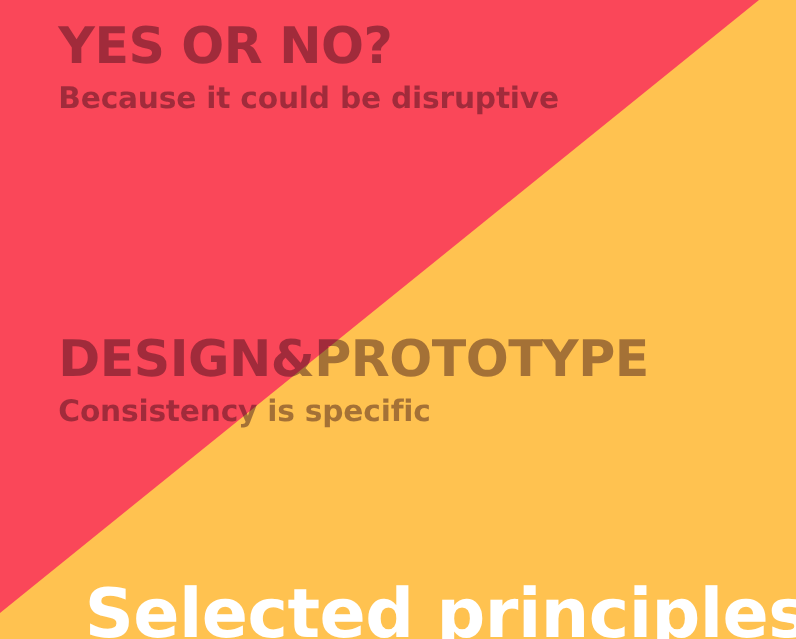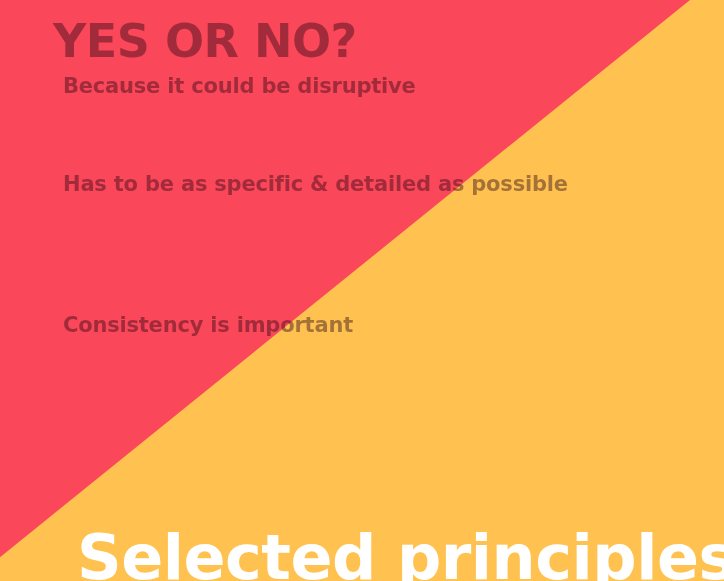--- a/index.html
+++ b/index.html
@@ -49,27 +49,27 @@
     font-size: 46px;
     font-weight: bold;
     line-height: 1;
     letter-spacing: -0.5px;
     color: rgba(45, 8, 22, 0.43);
     white-space: nowrap;
     margin: 0;
   }
 
   .subheading {
-    font-size: 21px;
+    font-size: 27px;
     font-weight: bold;
     line-height: 1;
     letter-spacing: -0.2px;
     color: rgba(45, 8, 22, 0.43);
     white-space: nowrap;
-    margin: 10px;
+    margin: 0;
     margin-top: 12px;
   }
 
   
   #row-0 { top: 18px; }
   #row-1 { top: 162px; }
   #row-2 { top: 303px; }
 
   
   .footer-title {
@@ -95,24 +95,24 @@
   <div class="bg-yellow"></div>
 
   <div class="content">
 
     <div class="row" id="row-0">
       <p class="heading">YES OR NO?</p>
       <p class="subheading">Because it could be disruptive</p>
     </div>
 
     <div class="row" id="row-1">
-      <p class="subheading">Has to be as specific &amp; detailed as possible</p>
     </div>
 
     <div class="row" id="row-2">
-      <p class="subheading">Consistency is important</p>
+      <p class="heading">DESIGN&amp;PROTOTYPE</p>
+      <p class="subheading">Consistency is specific</p>
     </div>
 
   </div>
 
   <p class="footer-title">Selected principles</p>
 
 </div>
 
 </body></html>

